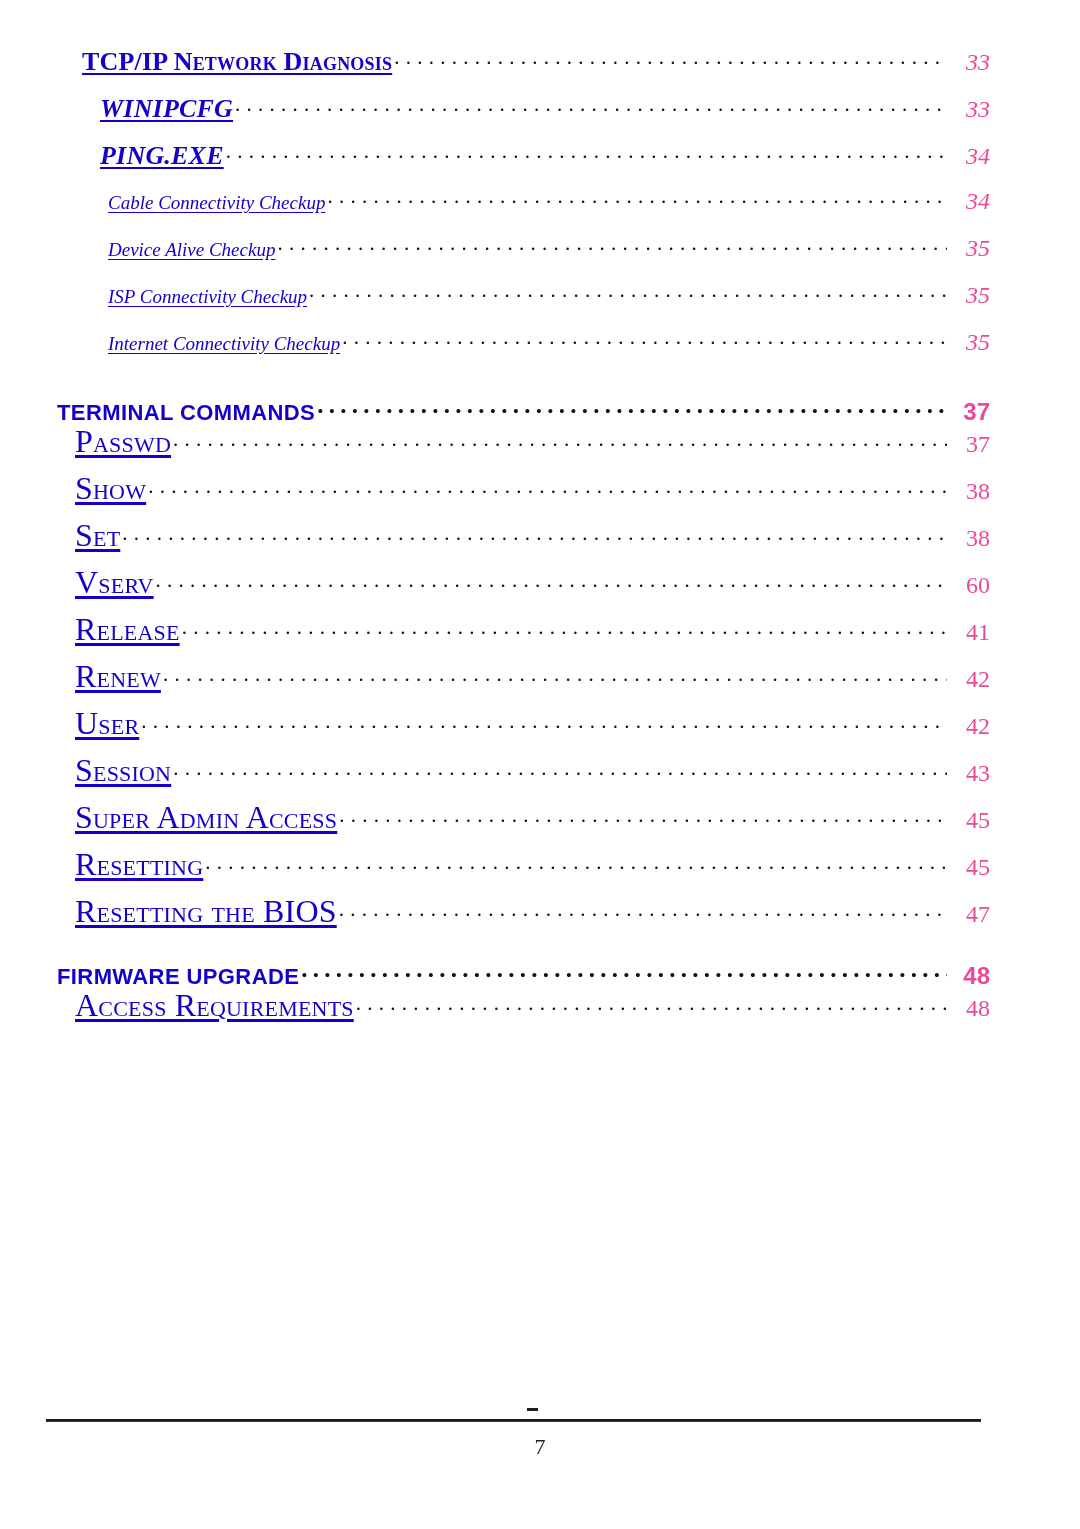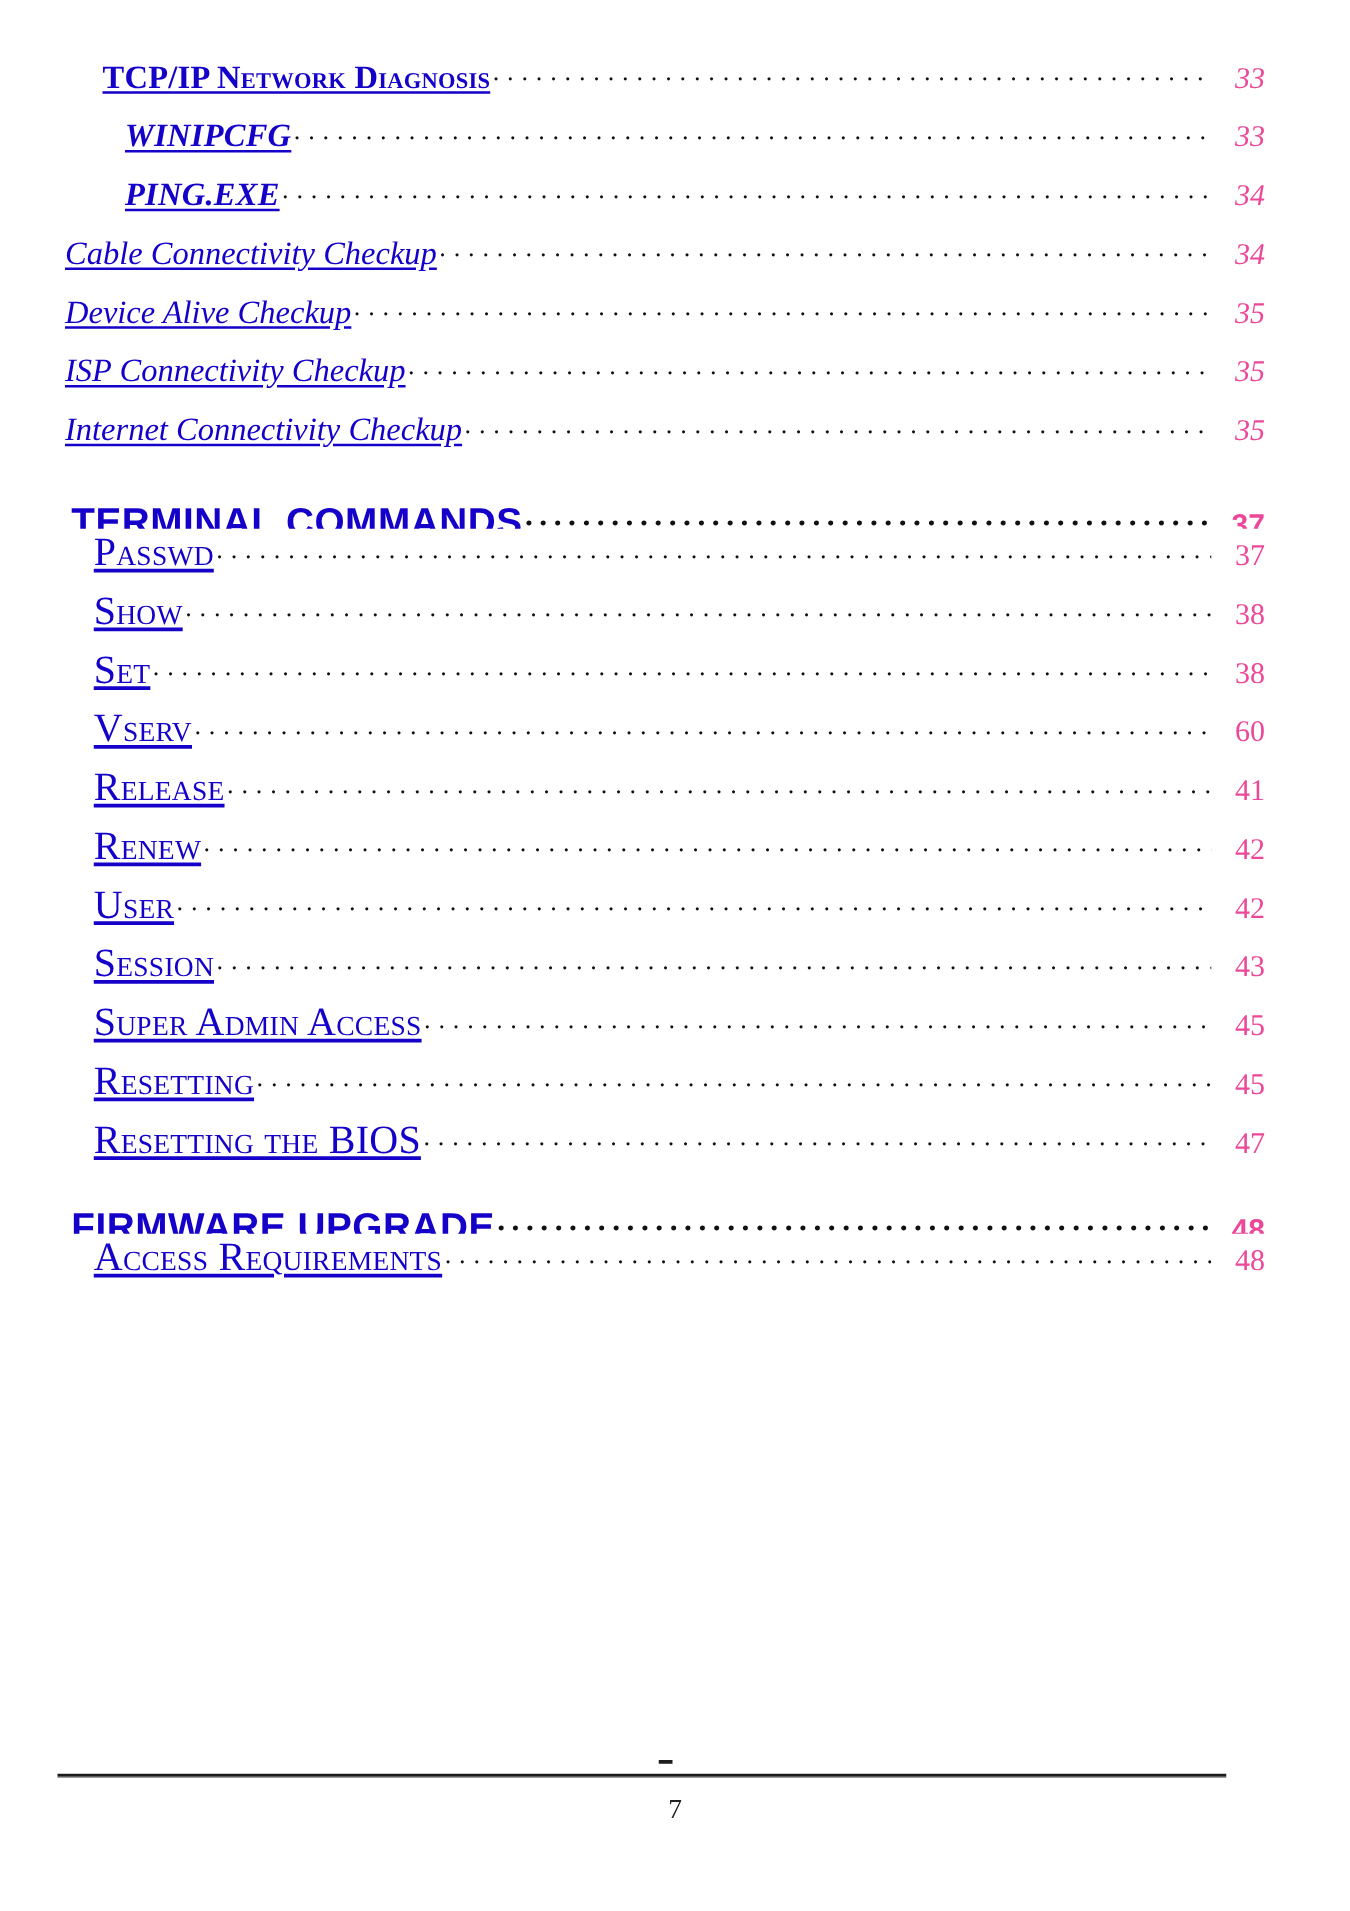--- a/index.html
+++ b/index.html
@@ -30,21 +30,21 @@
     top: 47px;
     width: 1080px;
   }
 
   .toc-row {
     display: flex;
     align-items: baseline;
     width: 100%;
     height: 47px;
     box-sizing: border-box;
-    padding-right: 68px;
+    padding-right: 90px;
     white-space: nowrap;
     overflow: hidden;
   }
 
   .entry-label {
     color: #1400c8;
     text-decoration: underline;
     text-underline-offset: 3px;
     flex: 0 0 auto;
   }
@@ -72,21 +72,21 @@
     color: #ec4899;
     text-align: right;
     min-width: 34px;
     padding-left: 7px;
   }
 
   
   .lvl-major .entry-label {
     font-family: "Liberation Sans", "DejaVu Sans", sans-serif;
     font-weight: bold;
-    font-size: 31px;
+    font-size: 22px;
     letter-spacing: 0.4px;
     margin-left: 57px;
     margin-top: 24px;
   }
   .lvl-major .leader {
     font-size: 25px;
     font-weight: bold;
   }
   .lvl-major .leader::after {
     letter-spacing: -0.5px;
@@ -123,22 +123,22 @@
   }
   .lvl-it-caps .leader { font-size: 21px; }
   .lvl-it-caps .pageno {
     font-style: italic;
     font-size: 24px;
   }
 
   
   .lvl-it .entry-label {
     font-style: italic;
-    font-size: 26px;
-    margin-left: 52px;
+    font-size: 19px;
+    margin-left: 108px;
   }
   .lvl-it .leader { font-size: 21px; }
   .lvl-it .pageno {
     font-style: italic;
     font-size: 24px;
   }
 
   
   .lvl-sc .entry-label {
     font-variant: small-caps;

